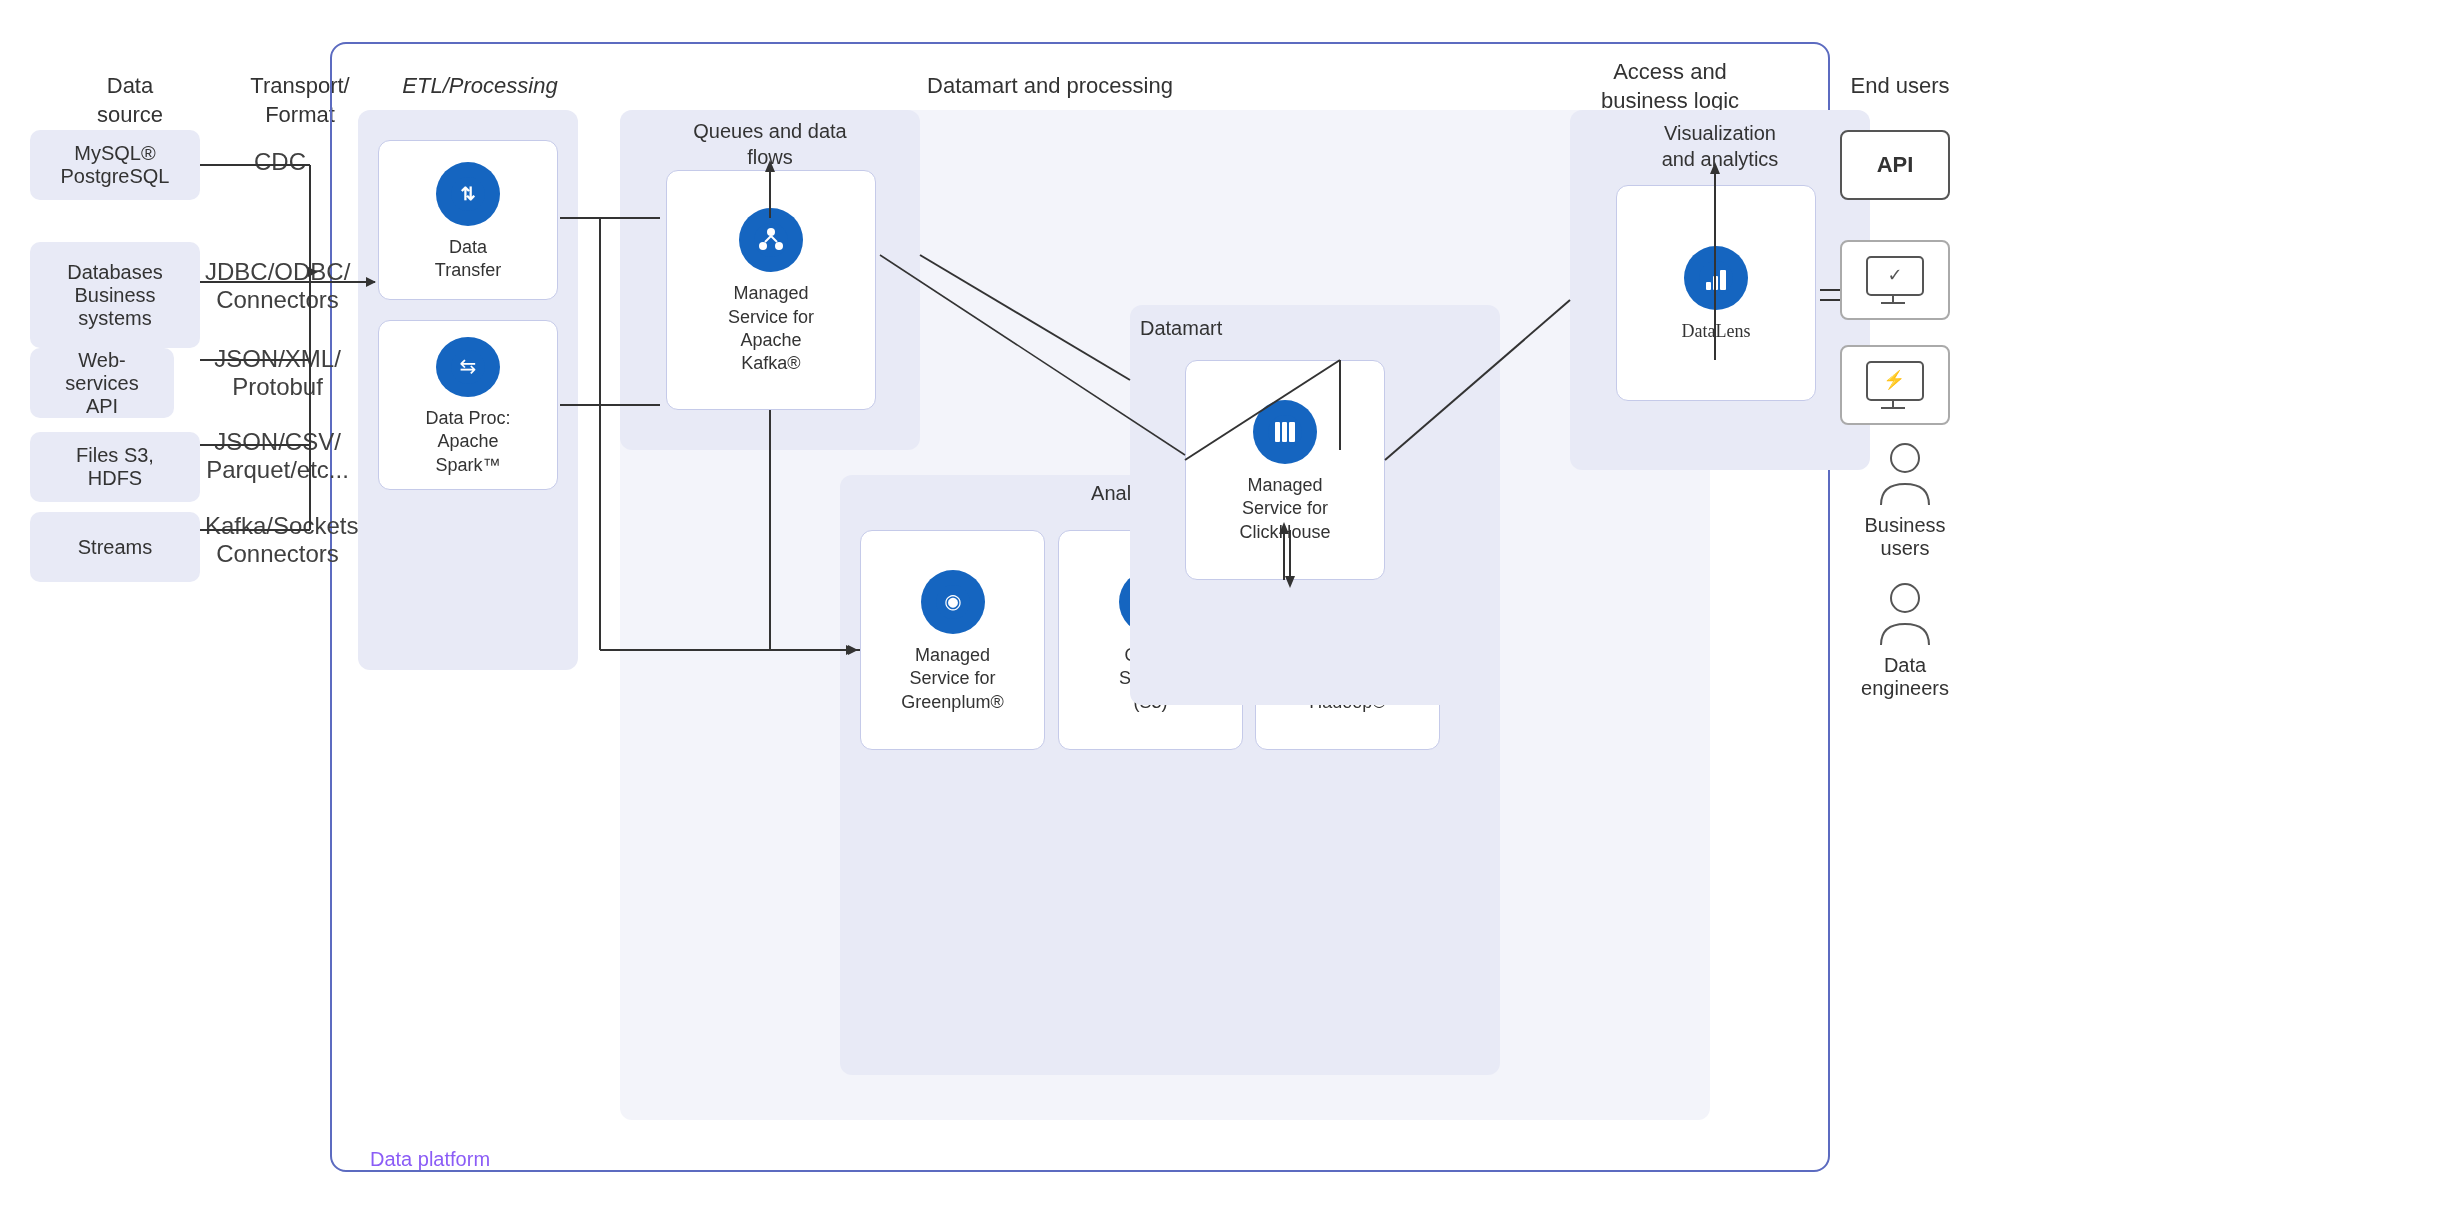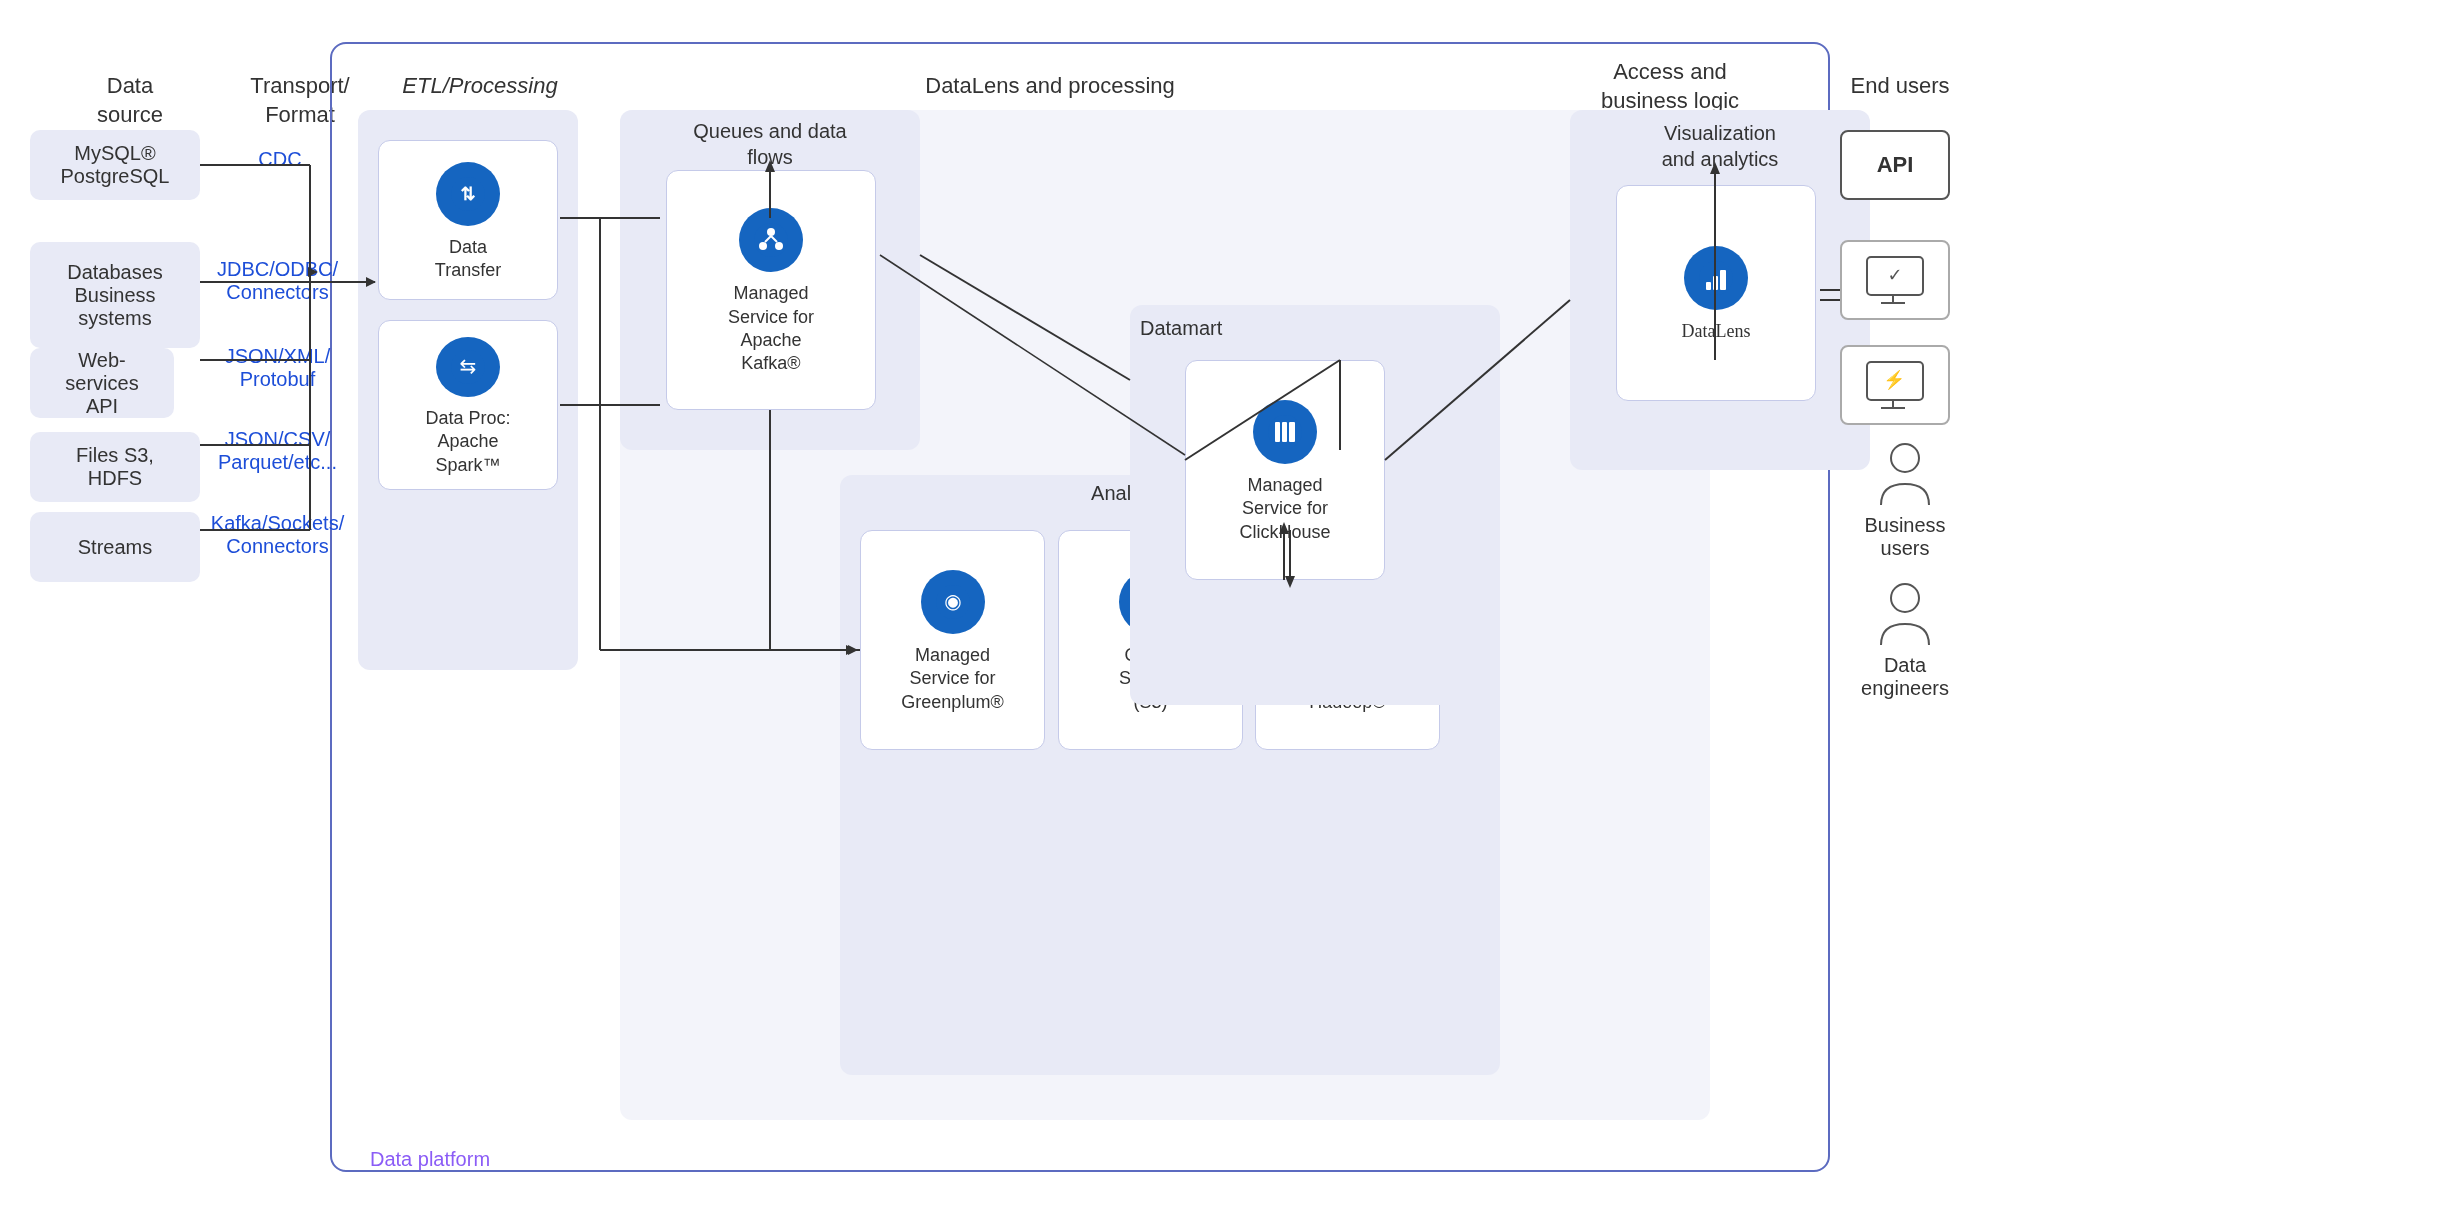--- a/index.html
+++ b/index.html
@@ -39,22 +39,22 @@
       justify-content: center;
       text-align: center;
       font-size: 20px;
       color: #333;
       padding: 8px 12px;
     }
 
     
     .transport-label {
       position: absolute;
-      font-size: 20px;
-      color: #1d4ed8;
+      font-size: 24px;
+      color: #404040;
       text-align: center;
     }
 
     
     .platform-border {
       position: absolute;
       border: 2px solid #5c6bc0;
       border-radius: 16px;
       background: transparent;
     }
@@ -151,21 +151,21 @@
     }
   </style>
 </head>
 <body>
 
 <div class="diagram-container">
 
   <div class="col-header" style="left:40px; top:72px; width:180px;">Data<br>source</div>
   <div class="col-header" style="left:210px; top:72px; width:180px;">Transport/<br>Format</div>
   <div class="col-header" style="left:380px; top:72px; width:200px;font-style:italic;">ETL/Processing</div>
-  <div class="col-header" style="left:600px; top:72px; width:900px;">DataLens and processing</div>
+  <div class="col-header" style="left:600px; top:72px; width:900px;">Datamart and processing</div>
   <div class="col-header" style="left:1560px; top:58px; width:220px;">Access and<br>business logic</div>
   <div class="col-header" style="left:1820px; top:72px; width:160px;">End users</div>
 
   <div class="platform-border" style="left:330px; top:42px; width:1500px; height:1130px;"></div>
 
   <div class="platform-label" style="left:370px; top:1148px;">Data platform</div>
 
   <div class="source-box" style="left:30px; top:130px; width:170px; height:70px;">MySQL®<br>PostgreSQL</div>
   <div class="source-box" style="left:30px; top:242px; width:170px; height:106px;">Databases<br>Business<br>systems</div>
   <div class="source-box" style="left:30px; top:348px; width:144px; height:70px;">Web-services<br>API</div>

